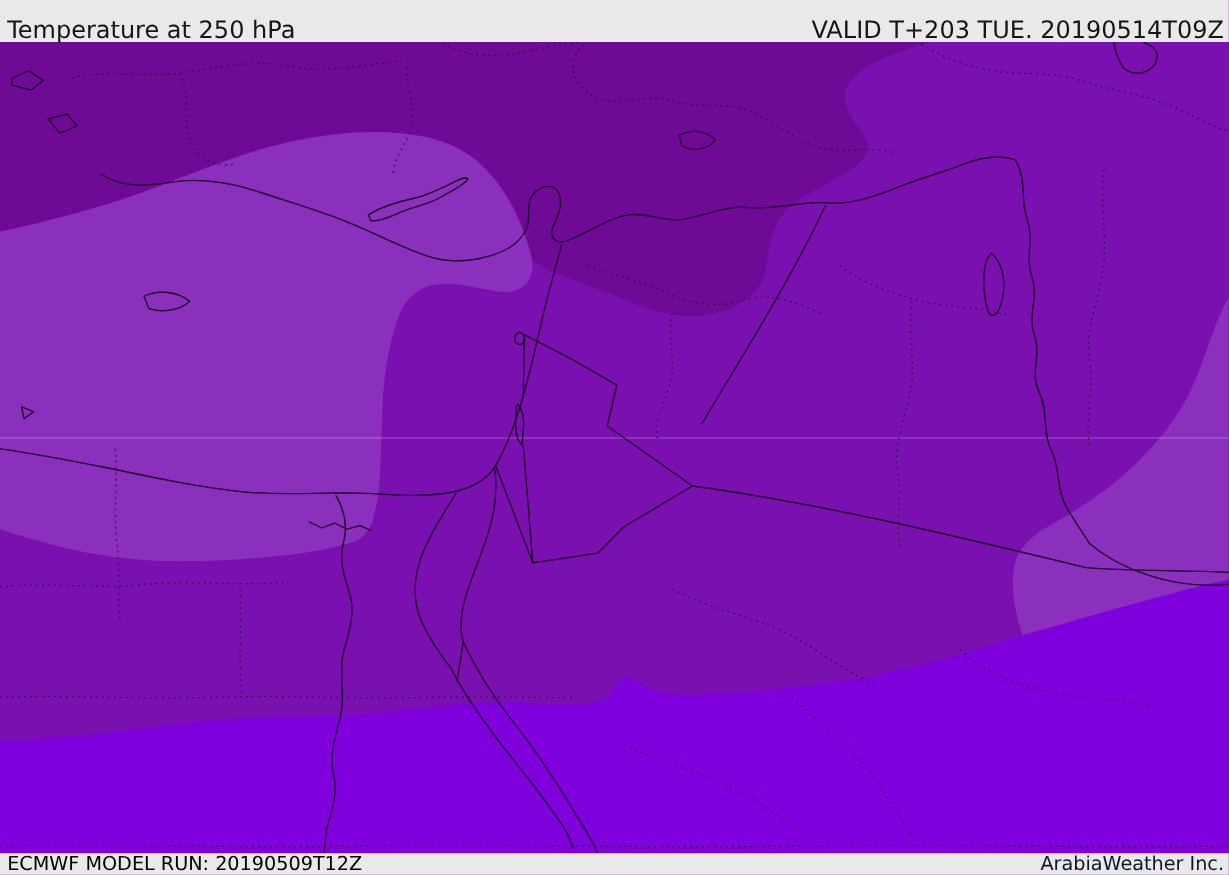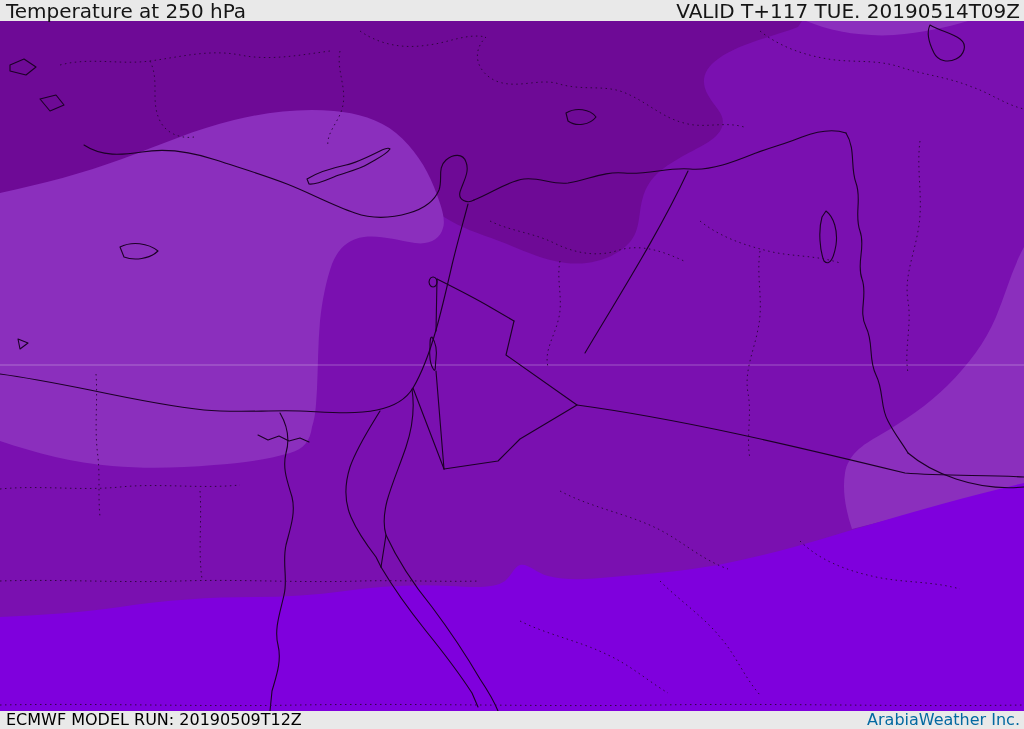--- a/index.html
+++ b/index.html
@@ -6,36 +6,36 @@
   body{
     width:1024px;height:729px;overflow:hidden;position:relative;
     font-family:"DejaVu Sans","Liberation Sans",sans-serif;
     background:#7a10b0;
   }
   .bar{
     position:absolute;left:0;width:1024px;box-sizing:border-box;
     display:flex;justify-content:space-between;align-items:flex-end;
     z-index:5;
   }
-  #topbar{top:0;height:21px;padding:0 4px 0 6px;overflow:visible;}
+  #topbar{top:0;height:35px;padding:0 4px 0 6px;overflow:visible;}
   #botbar{top:711px;height:18px;padding:0 4px 0 6px;align-items:center;}
   .bar span{
     white-space:nowrap;line-height:1;
   }
   #topbar span{font-size:20px;}
   #botbar span{font-size:16px;}
   #mapwrap{position:absolute;top:21px;left:0;width:1024px;height:690px;z-index:1;}
   svg{display:block;}
 </style>
 </head>
 <body>
 
 <div class="bar" id="topbar" style="background:#e9e9e9;">
   <span style="color:#151515;">Temperature at 250 hPa</span>
-  <span style="color:#151515;">VALID T+117 TUE. 20190514T09Z</span>
+  <span style="color:#151515;">VALID T+203 TUE. 20190514T09Z</span>
 </div>
 
 <div id="mapwrap">
 <svg width="1024" height="690" viewBox="0 0 1024 690" xmlns="http://www.w3.org/2000/svg">
 
   <rect x="0" y="0" width="1024" height="690" fill="#7a10b0"></rect>
 
   <path fill="#6e0a96" d="M 0,0 H 802 L 798,6 C 772,16 740,22 718,38 C 704,48 700,60 708,74
            C 716,88 726,94 722,106 C 717,120 698,126 678,138 C 657,150 648,160 643,176
            C 638,192 641,208 630,221 C 617,236 592,245 566,242 C 541,239 521,228 499,220
@@ -146,14 +146,14 @@
     <path d="M 800,520 C 820,540 848,550 876,556 C 904,562 932,560 960,568"></path>
     <path d="M 660,560 C 680,580 704,596 720,616 C 736,634 744,656 760,674"></path>
     <path d="M 520,600 C 548,614 580,620 608,634 C 630,644 648,660 668,672"></path>
     <path d="M 200,470 C 202,500 198,530 202,558"></path>
   </g>
 </svg>
 </div>
 
 <div class="bar" id="botbar" style="background:#e9e9e9;">
   <span style="color:#000000;">ECMWF MODEL RUN: 20190509T12Z</span>
-  <span style="color:#0369a1;">ArabiaWeather Inc.</span>
+  <span style="color:#0f172a;">ArabiaWeather Inc.</span>
 </div>
 
 </body></html>

